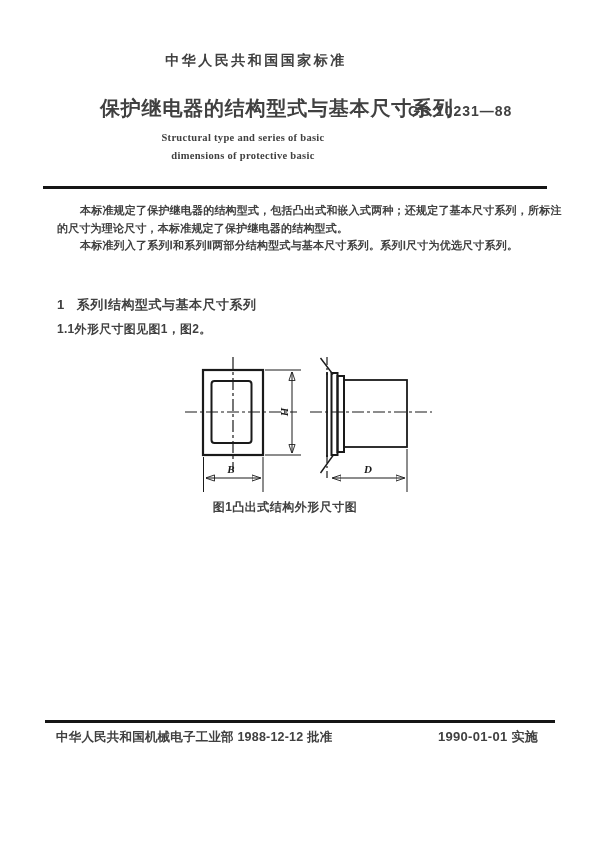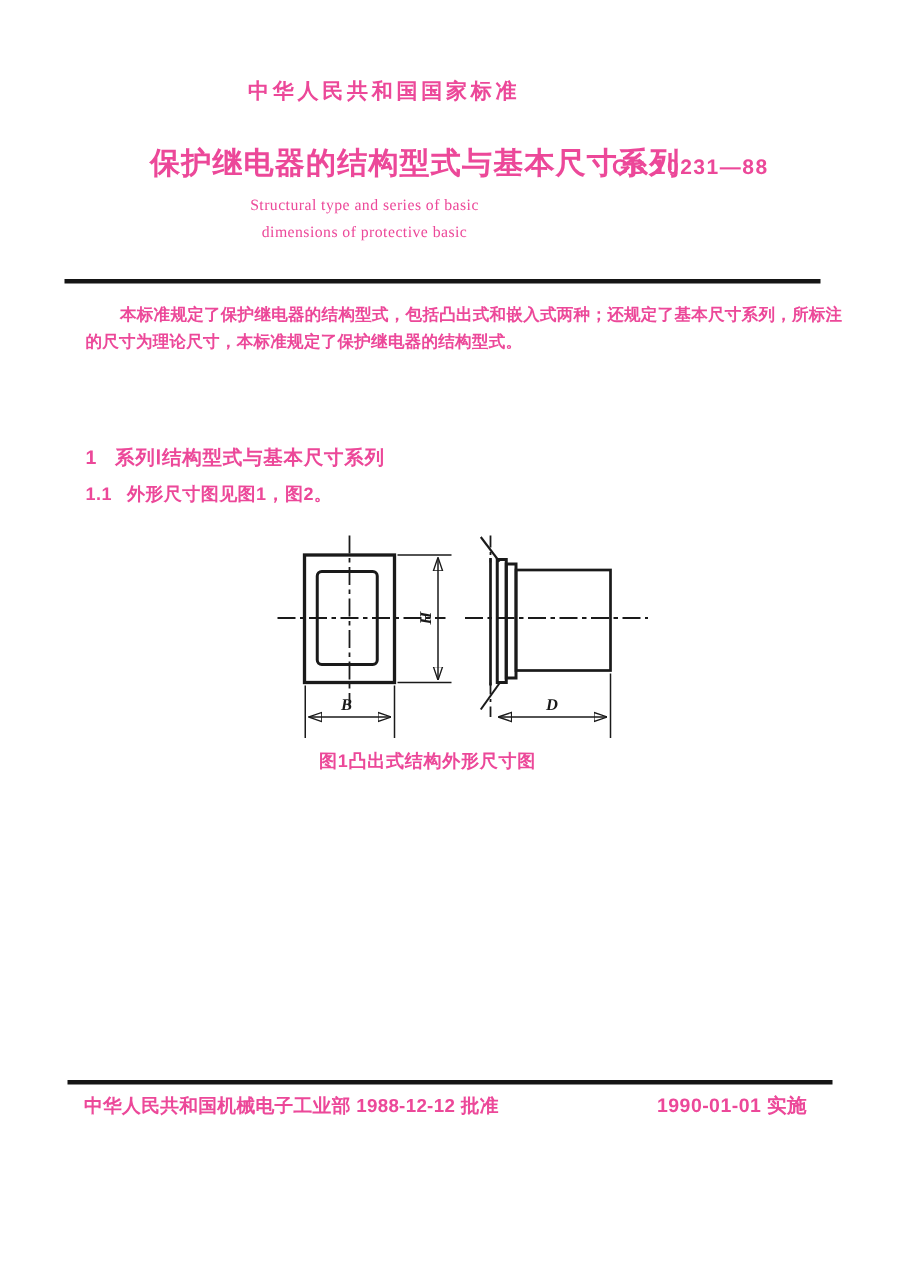--- a/index.html
+++ b/index.html
@@ -4,21 +4,21 @@
 <style>
   * { margin: 0; padding: 0; box-sizing: border-box; }
   html, body { background: #ffffff; }
   .page {
     position: relative;
     width: 600px;
     height: 849px;
     background: #ffffff;
     overflow: hidden;
     font-family: "Liberation Sans", sans-serif;
-    color: #ec4899;
+    color: #404040;
   }
   .abs { position: absolute; }
 
   
   .kicker {
     top: 52px; left: 106px; width: 300px;
     text-align: center;
     font-size: 14px; font-weight: 700; letter-spacing: 2.5px;
     white-space: nowrap;
   }
@@ -29,21 +29,21 @@
   }
   .standard-no {
     top: 103px; left: 408px;
     font-size: 14px; font-weight: 700; letter-spacing: 1px;
     white-space: nowrap;
   }
   .subtitle-en {
     top: 129px; left: 93px; width: 300px;
     text-align: center;
     font-family: "Liberation Serif", serif;
-    font-size: 10.5px; font-weight: 400; line-height: 17.5px;
+    font-size: 10.5px; font-weight: 700; line-height: 17.5px;
     letter-spacing: 0.3px;
   }
   .rule-top {
     top: 186px; left: 43px; width: 504px; height: 3px;
     background: #151515;
   }
 
   
   .paragraph {
     top: 202px; left: 57px; width: 496px;
@@ -57,21 +57,21 @@
     top: 296px; left: 57px;
     font-size: 13px; font-weight: 700; letter-spacing: 0.5px;
     white-space: nowrap;
   }
   .section-heading .no { margin-right: 12px; }
   .clause {
     top: 321px; left: 57px;
     font-size: 12px; font-weight: 600; letter-spacing: 0.3px;
     white-space: nowrap;
   }
-  .clause .no { margin-right: 10px; }
+  .clause .no { }
 
   
   .figure-svg { top: 345px; left: 0; }
   .figure-svg path, .figure-svg rect, .figure-svg line {
     stroke: #1a1a1a; fill: none; stroke-linecap: butt;
   }
   .figure-svg text {
     font-family: "Liberation Serif", serif;
     font-style: italic; font-weight: 700; font-size: 11px;
     fill: #1a1a1a; stroke: none;
@@ -115,20 +115,21 @@
     <div>Structural type and series of basic</div>
     <div>dimensions of protective basic</div>
   </div>
 
   <div class="abs rule-top"></div>
 
   <div class="abs paragraph">
 
   <div>本标准规定了保护继电器的结构型式，包括凸出式和嵌入式两种；还规定了基本尺寸系列，所标注</div>
       <div>的尺寸为理论尺寸，本标准规定了保护继电器的结构型式。</div>
+      <div>本标准列入了系列Ⅰ和系列Ⅱ两部分结构型式与基本尺寸系列。系列Ⅰ尺寸为优选尺寸系列。</div>
     </div>
 
   <div class="abs section-heading">
     <span class="no">1</span><span>系列Ⅰ结构型式与基本尺寸系列</span>
   </div>
 
   <div class="abs clause">
     <span class="no">1.1</span><span>外形尺寸图见图1，图2。</span>
   </div>
 

